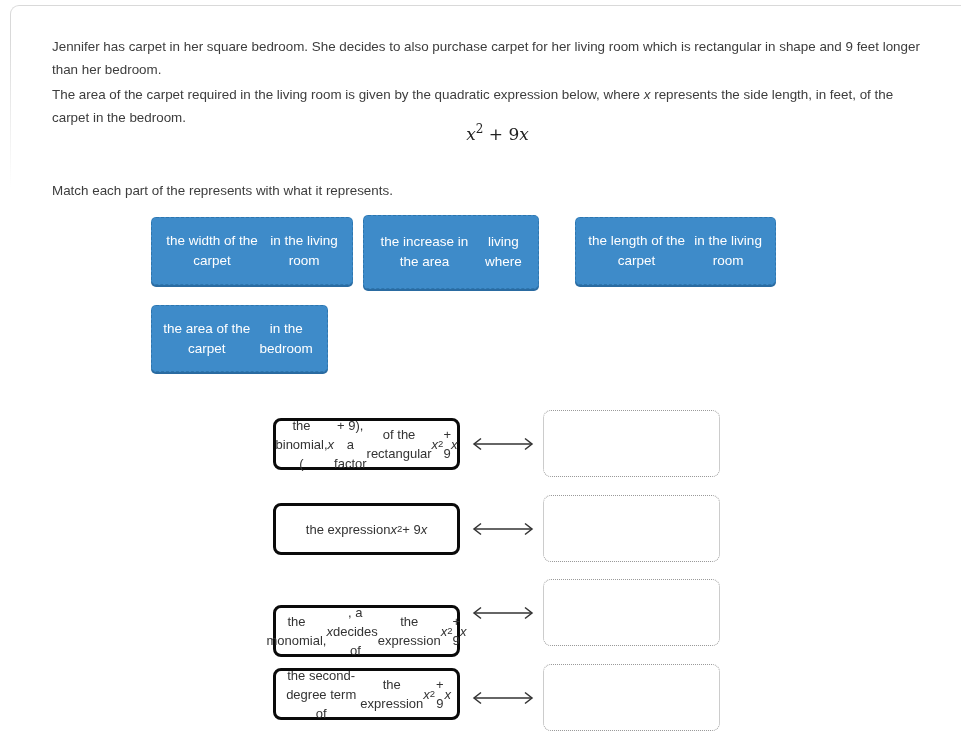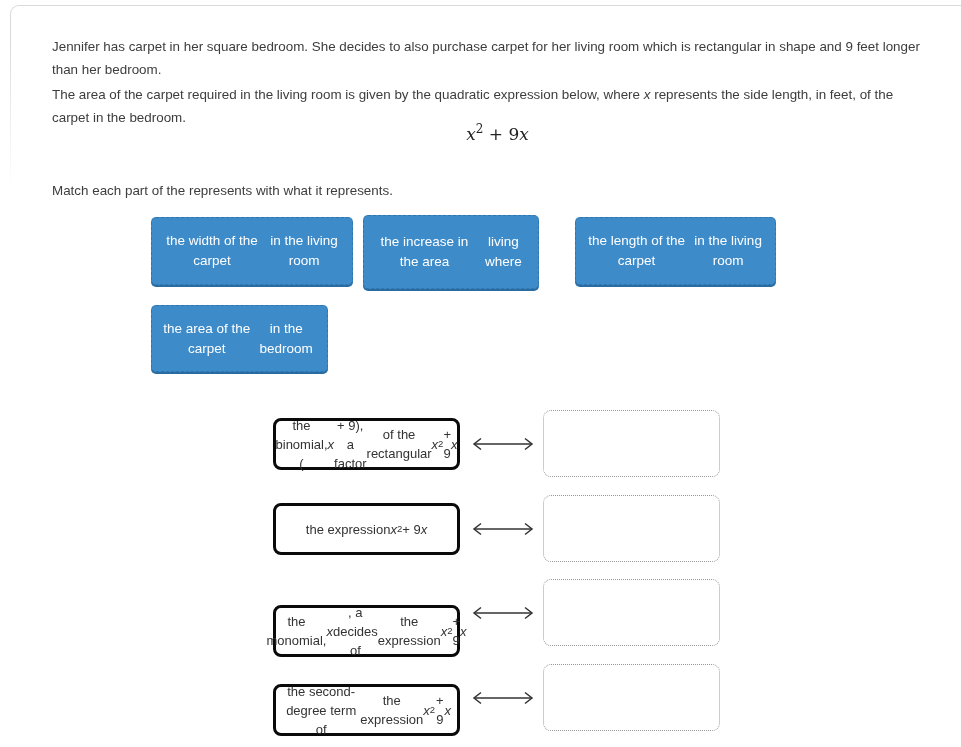--- a/index.html
+++ b/index.html
@@ -128,21 +128,21 @@
     </div>
   <svg class="arrow" style="top:605px" viewBox="0 0 78 16">
     <g stroke="#333" stroke-width="1.5" fill="none">
       <line x1="10" y1="8" x2="68" y2="8"></line>
       <polyline points="17,2.5 10,8 17,13.5"></polyline>
       <polyline points="61,2.5 68,8 61,13.5"></polyline>
     </g>
   </svg>
   <div class="drop-box" style="top:579px"></div>
 
-  <div class="term-box" style="top:684px">
+  <div class="term-box" style="top:668px">
       <span>the second-degree term of</span>
       <br>
       <span>the expression </span>
       <i>x</i>
       <sup>2</sup>
       <span> + 9</span>
       <i>x</i>
     </div>
   <svg class="arrow" style="top:690px" viewBox="0 0 78 16">
     <g stroke="#333" stroke-width="1.5" fill="none">

